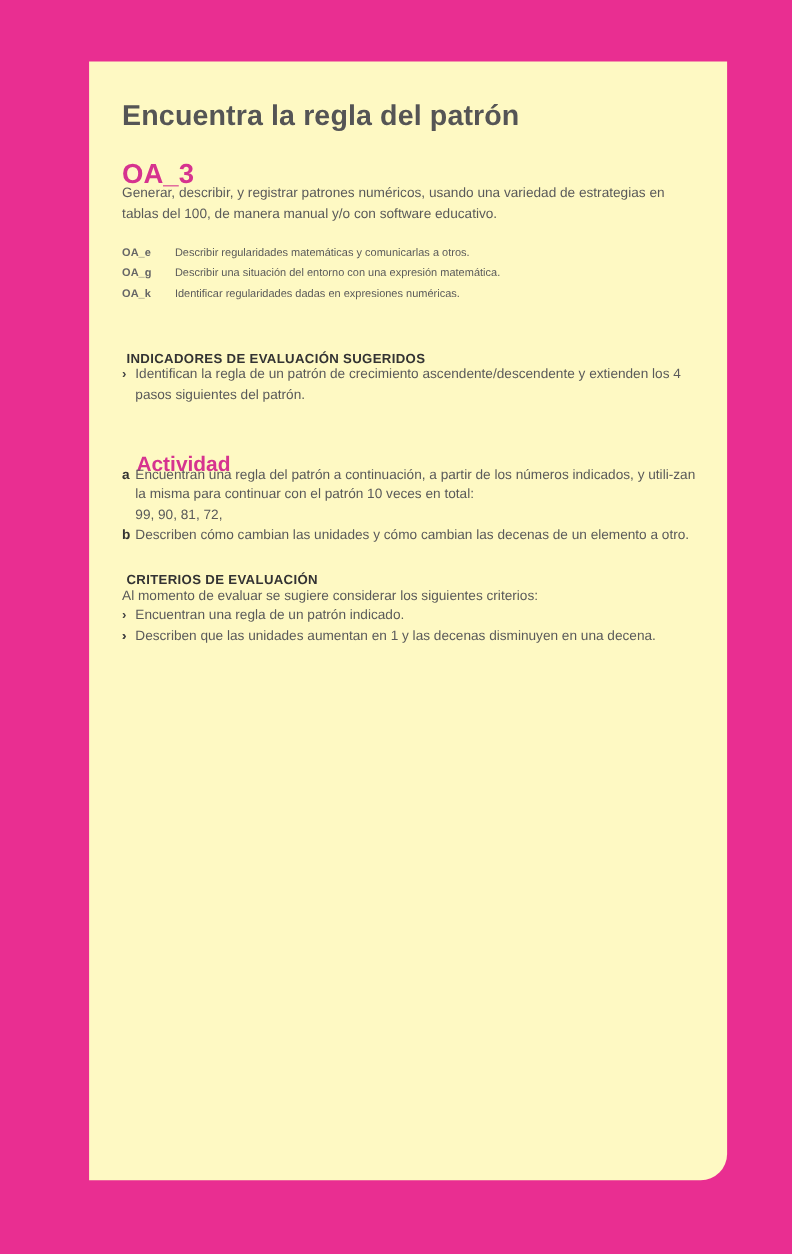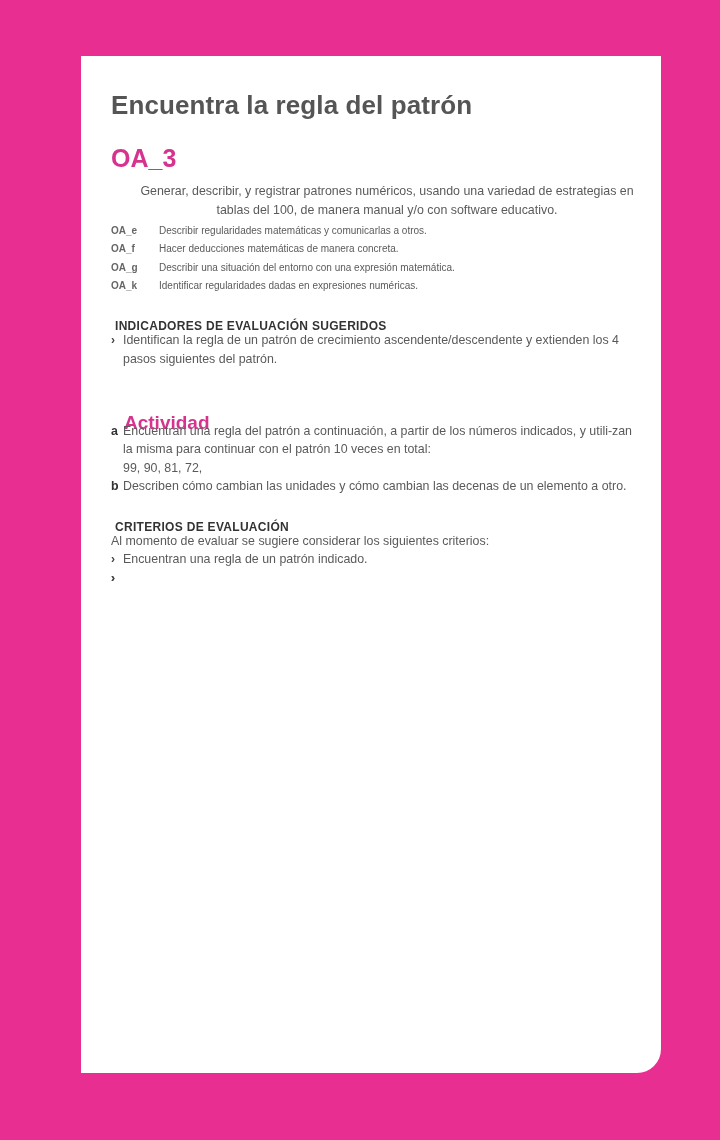--- a/index.html
+++ b/index.html
@@ -7,21 +7,21 @@
       width: 720px; height: 1140px;
       background: #e92e91;
       position: relative;
       overflow: hidden;
       font-family: "Liberation Sans", "DejaVu Sans", sans-serif;
     }
     .card {
       position: absolute;
       left: 81px; top: 56px;
       width: 580px; height: 1017px;
-      background: #ffffff;
+      background: #fef9c3;
       border-bottom-right-radius: 24px;
     }
     .content {
       position: absolute;
       left: 30px; top: 0;
       width: 525px;
       color: #595959;
     }
     .title {
       position: absolute;
@@ -38,25 +38,24 @@
       top: 88px; left: 0;
       margin: 0;
       font-size: 25px;
       font-weight: bold;
       color: #d6338f;
     }
     .oa-desc {
       position: absolute;
       top: 110px; left: 0;
       width: 520px;
-      margin: 16px;
+      margin: 0;
       font-size: 12.4px;
       line-height: 19px;
       color: #5a5a5a;
-      text-align: center;
     }
     .oa-list {
       position: absolute;
       top: 166px; left: 0;
       margin: 0; padding: 0;
       list-style: none;
     }
     .oa-list li {
       height: 18.3px;
       font-size: 10px;
@@ -143,23 +142,20 @@
     <h1 class="title">Encuentra la regla del patrón</h1>
 
     <h2 class="oa-heading">OA_3</h2>
     <p class="oa-desc">Generar, describir, y registrar patrones numéricos, usando una variedad de estrategias en tablas del 100, de manera manual y/o con software educativo.</p>
 
     <ul class="oa-list">
       <li>
         <span class="oa-code">OA_e</span><span>Describir regularidades matemáticas y comunicarlas a otros.</span>
       </li>
       <li>
-        <span class="oa-code">OA_f</span><span>Hacer deducciones matemáticas de manera concreta.</span>
-      </li>
-      <li>
         <span class="oa-code">OA_g</span><span>Describir una situación del entorno con una expresión matemática.</span>
       </li>
       <li>
         <span class="oa-code">OA_k</span><span>Identificar regularidades dadas en expresiones numéricas.</span>
       </li>
     </ul>
 
     <h3 class="subhead indicadores-head">INDICADORES DE EVALUACIÓN SUGERIDOS</h3>
     <ul class="bullet-list indicadores-list">
       <li>
@@ -186,17 +182,18 @@
     <ul class="bullet-list criterios-list">
       <li>
         <span class="chev">›</span>
         <span>Encuentran una regla de un patrón indicado.</span>
       </li>
       <li>
         <span class="chev">›</span>
       </li>
       <li>
         <span class="chev">›</span>
+        <span>Describen que las unidades aumentan en 1 y las decenas disminuyen en una decena.</span>
       </li>
     </ul>
 
   </div>
 </div>
 
 </body></html>

